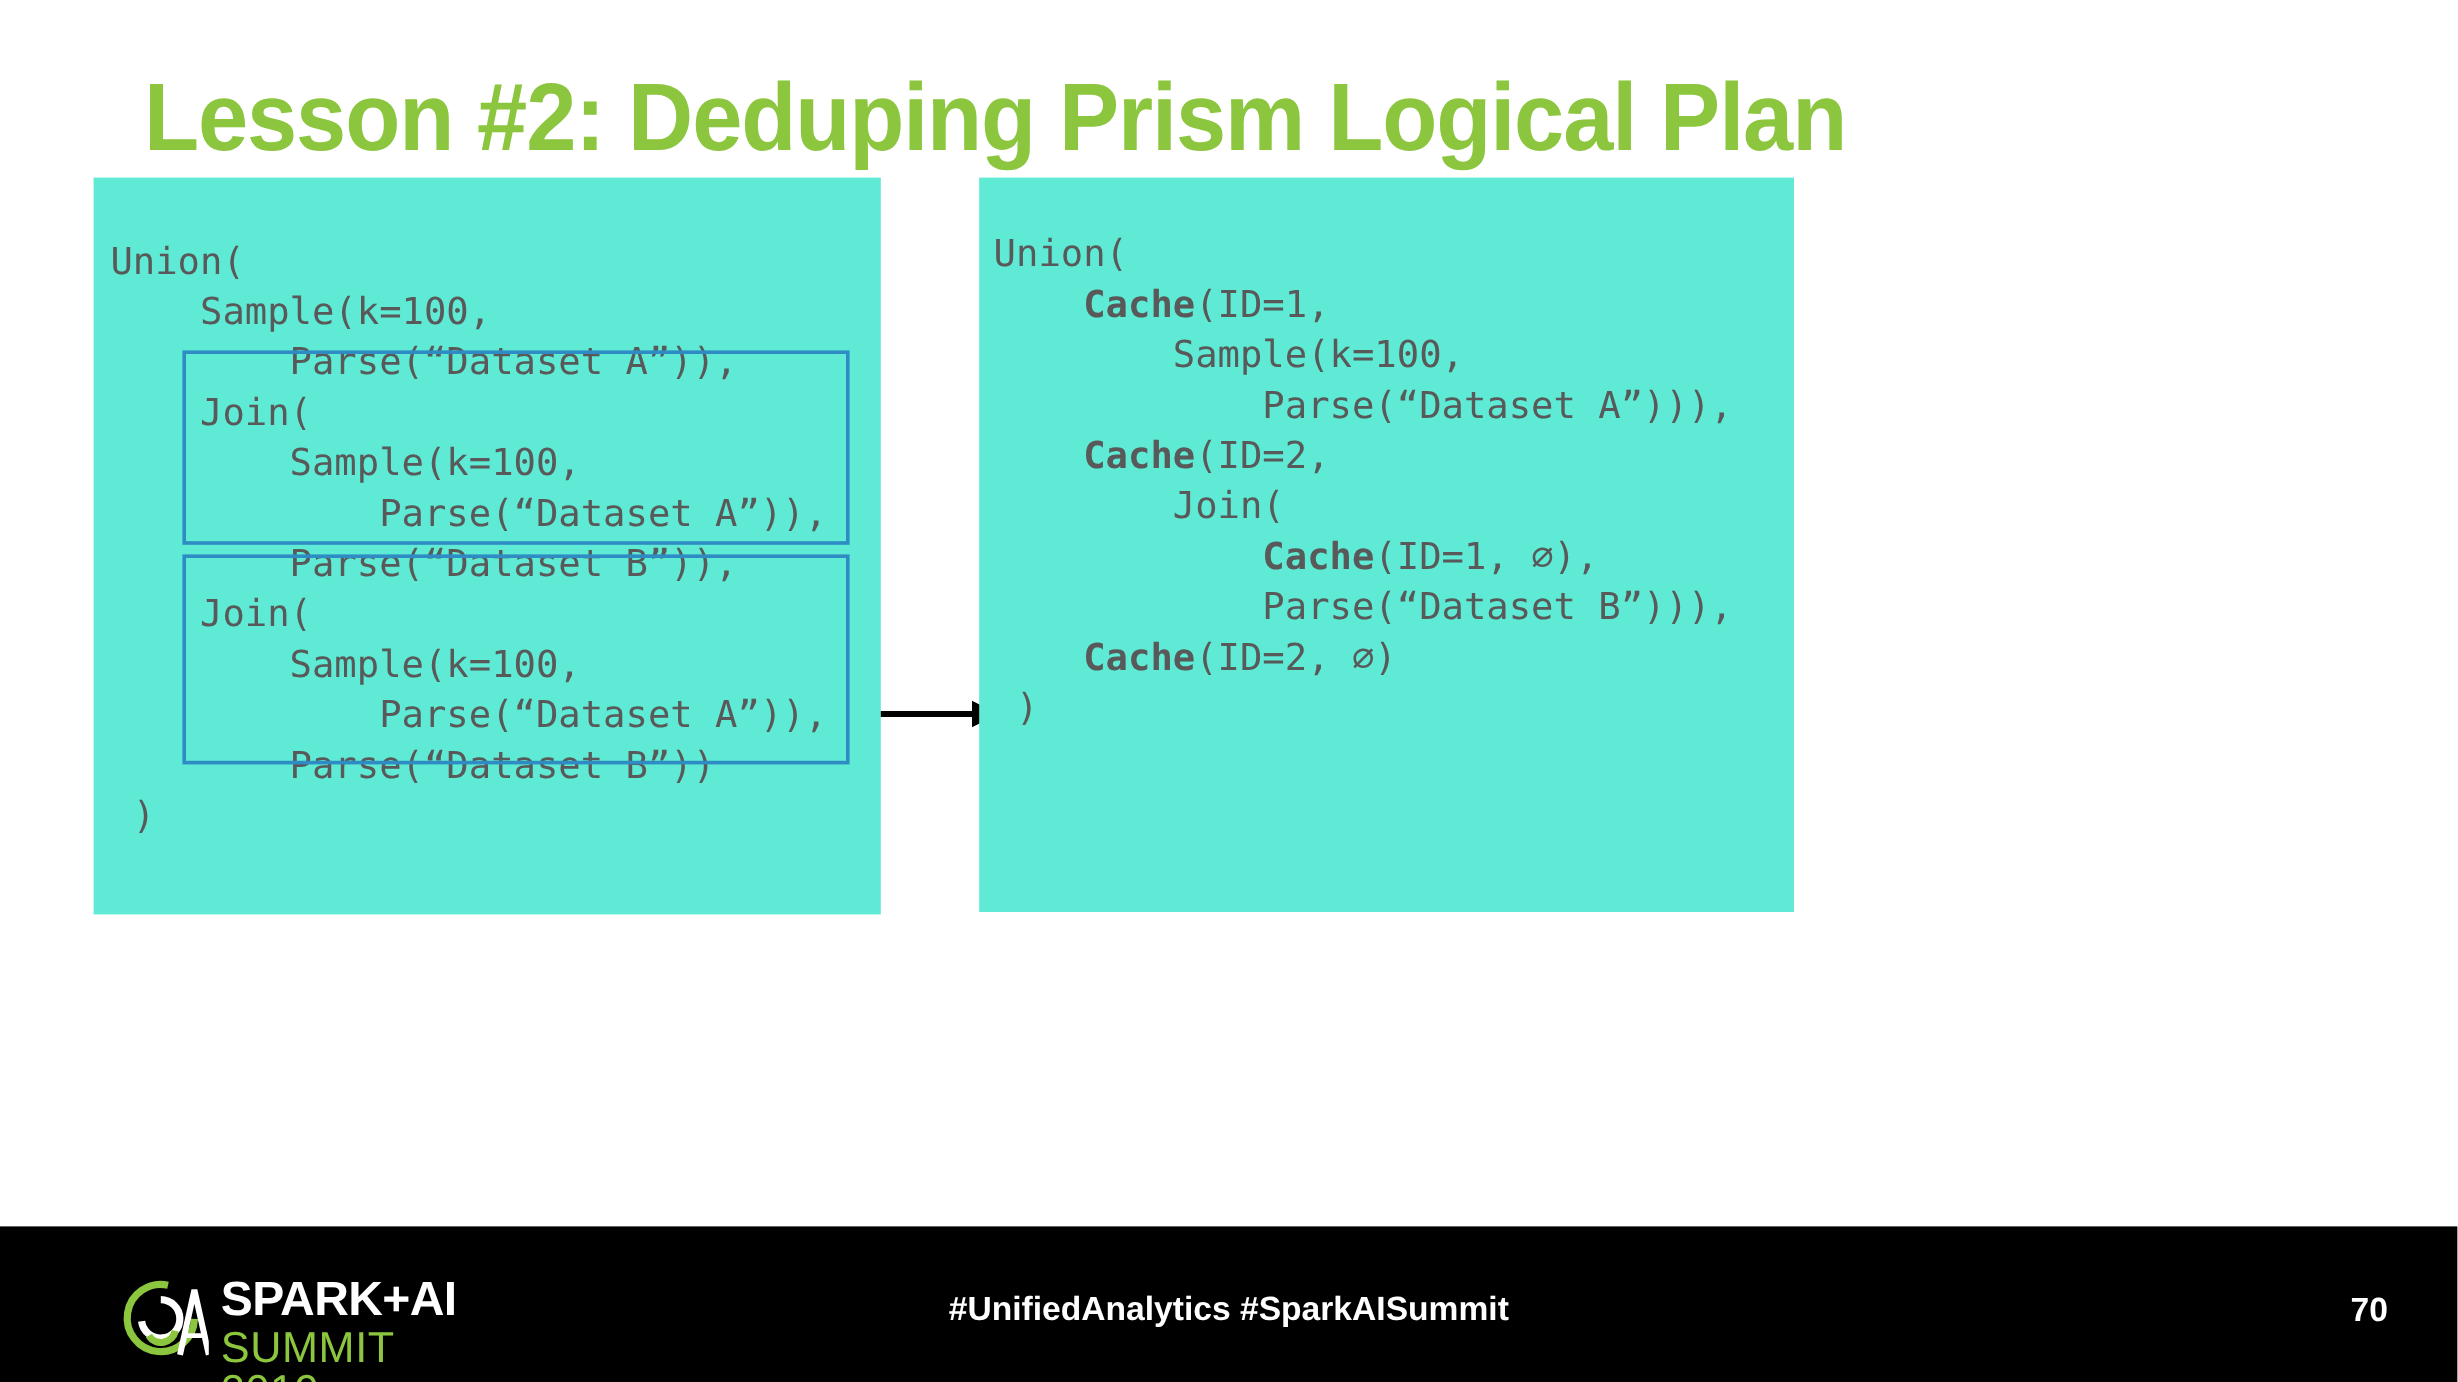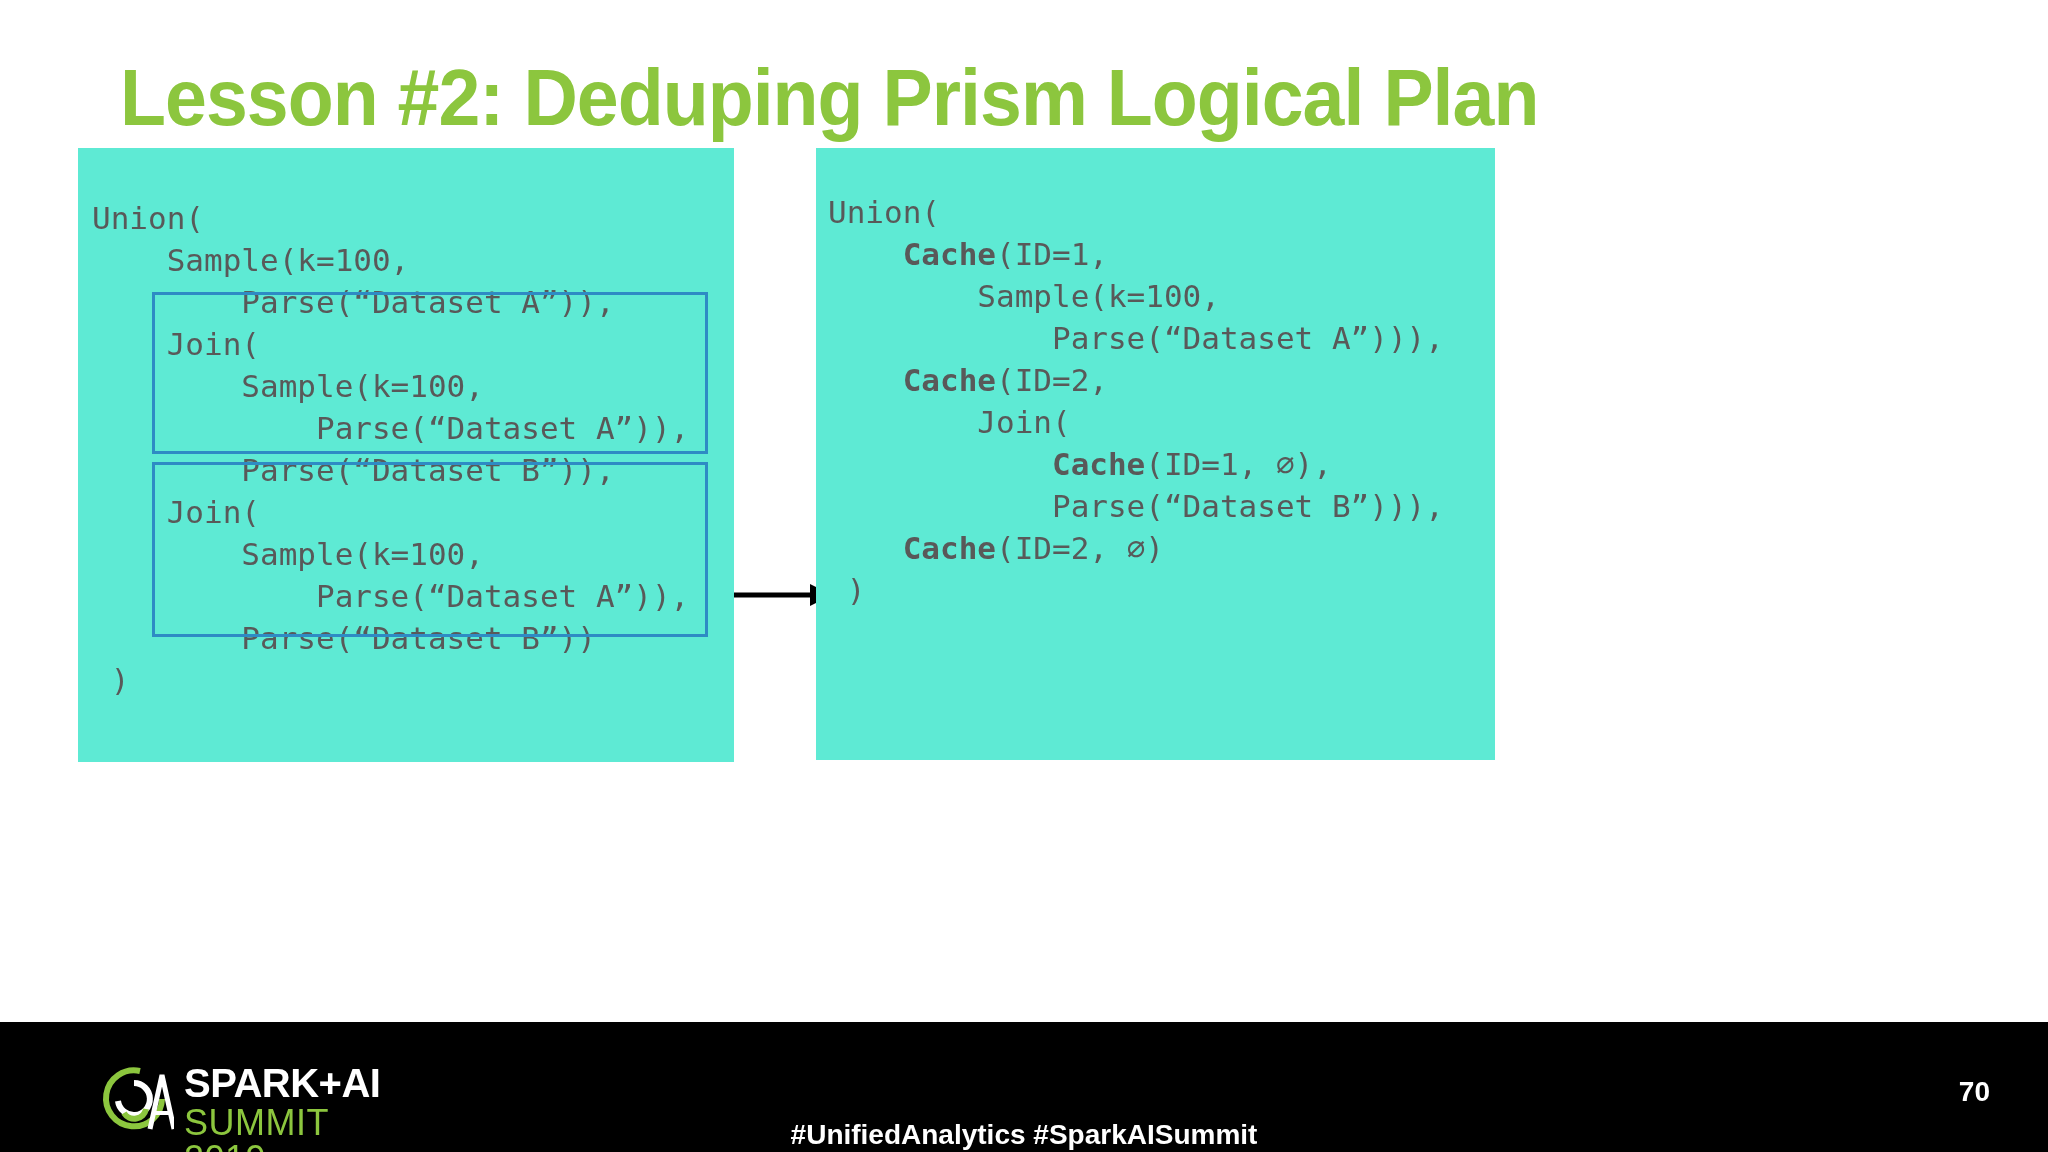--- a/index.html
+++ b/index.html
@@ -157,21 +157,20 @@
   #footer-hashtags {
     position: absolute;
     left: 0;
     top: 1075px;
     width: 2048px;
     text-align: center;
     font-family: "Liberation Sans", sans-serif;
     font-weight: bold;
     font-size: 28px;
     color: #ffffff;
-    margin-top: 44px;
   }
   #slide-number {
     position: absolute;
     right: 58px;
     top: 1076px;
     font-family: "Liberation Sans", sans-serif;
     font-weight: bold;
     font-size: 28px;
     color: #ffffff;
   }

